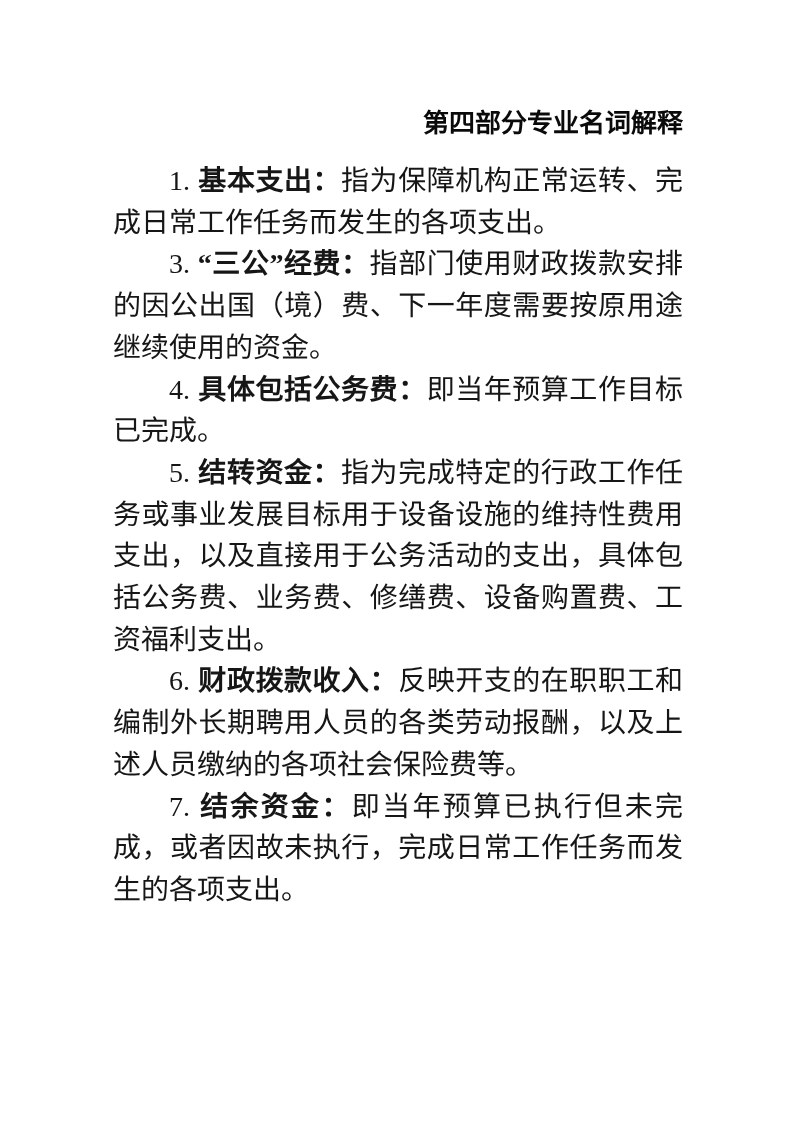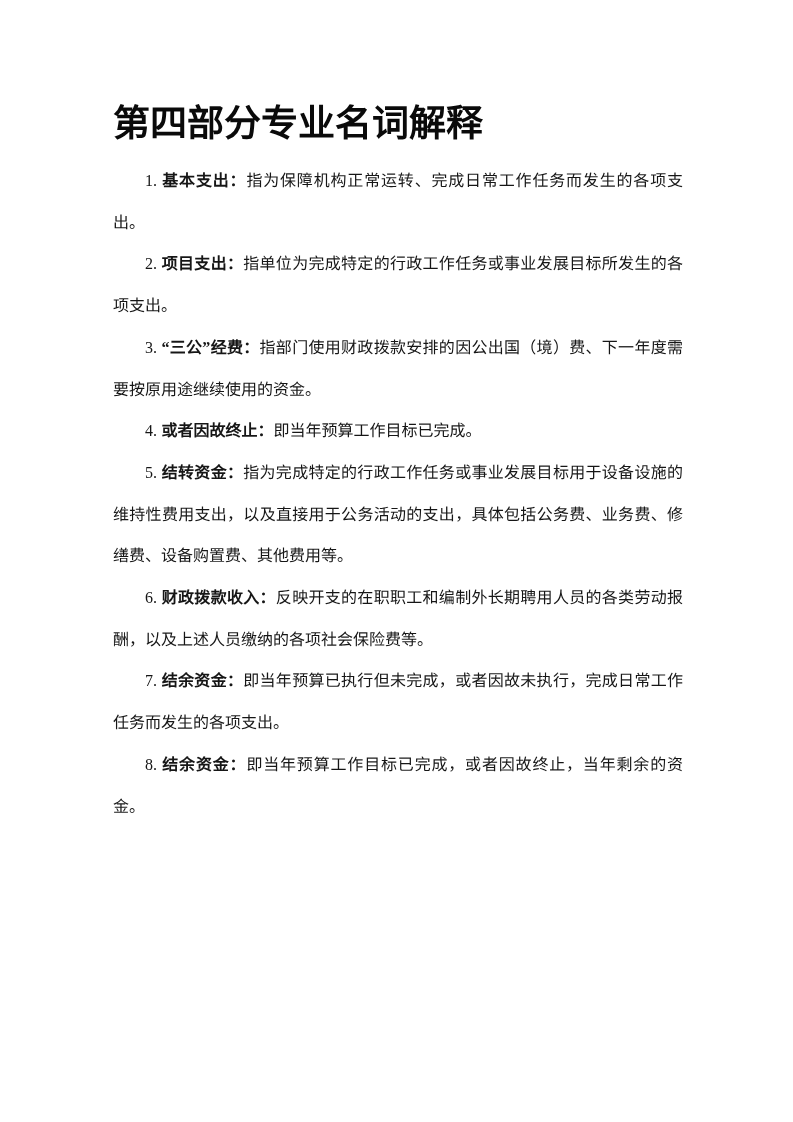--- a/index.html
+++ b/index.html
@@ -16,31 +16,31 @@
   }
   .page {
     box-sizing: border-box;
     width: 793px;
     height: 1122px;
     padding: 102px 110px 0 113px;
     background: #ffffff;
   }
   .doc-title {
     margin: 0 0 14px 0;
-    font-size: 37px;
+    font-size: 26px;
     font-weight: 700;
     line-height: 44px;
-    text-align: left;
+    text-align: right;
     letter-spacing: 0;
     color: #0a0a0a;
     font-family: "Liberation Serif", "DejaVu Serif", serif;
   }
   .term-para {
     margin: 0;
-    font-size: 16px;
+    font-size: 28px;
     line-height: 41.7px;
     text-align: justify;
     text-justify: inter-ideograph;
     text-indent: 2em;
     color: #161616;
   }
   .term-number {
     font-weight: 400;
     margin-right: 0.28em;
   }
@@ -53,27 +53,25 @@
 </style>
 </head>
 <body>
 
 <div class="page">
 
   <h1 class="doc-title">第四部分专业名词解释</h1>
 
   <p class="term-para"><span class="term-number">1.</span><span class="term-name">基本支出：</span><span class="term-definition">指为保障机构正常运转、完成日常工作任务而发生的各项支出。</span></p>
 
-  <p class="term-para"><span class="term-number">2.</span><span class="term-name">项目支出：</span><span class="term-definition">指单位为完成特定的行政工作任务或事业发展目标所发生的各项支出。</span></p>
 
   <p class="term-para"><span class="term-number">3.</span><span class="term-name">“三公”经费：</span><span class="term-definition">指部门使用财政拨款安排的因公出国（境）费、下一年度需要按原用途继续使用的资金。</span></p>
 
-  <p class="term-para"><span class="term-number">4.</span><span class="term-name">或者因故终止：</span><span class="term-definition">即当年预算工作目标已完成。</span></p>
+  <p class="term-para"><span class="term-number">4.</span><span class="term-name">具体包括公务费：</span><span class="term-definition">即当年预算工作目标已完成。</span></p>
 
-  <p class="term-para"><span class="term-number">5.</span><span class="term-name">结转资金：</span><span class="term-definition">指为完成特定的行政工作任务或事业发展目标用于设备设施的维持性费用支出，以及直接用于公务活动的支出，具体包括公务费、业务费、修缮费、设备购置费、其他费用等。</span></p>
+  <p class="term-para"><span class="term-number">5.</span><span class="term-name">结转资金：</span><span class="term-definition">指为完成特定的行政工作任务或事业发展目标用于设备设施的维持性费用支出，以及直接用于公务活动的支出，具体包括公务费、业务费、修缮费、设备购置费、工资福利支出。</span></p>
 
   <p class="term-para"><span class="term-number">6.</span><span class="term-name">财政拨款收入：</span><span class="term-definition">反映开支的在职职工和编制外长期聘用人员的各类劳动报酬，以及上述人员缴纳的各项社会保险费等。</span></p>
 
   <p class="term-para"><span class="term-number">7.</span><span class="term-name">结余资金：</span><span class="term-definition">即当年预算已执行但未完成，或者因故未执行，完成日常工作任务而发生的各项支出。</span></p>
 
-  <p class="term-para"><span class="term-number">8.</span><span class="term-name">结余资金：</span><span class="term-definition">即当年预算工作目标已完成，或者因故终止，当年剩余的资金。</span></p>
 
 </div>
 
 </body></html>

